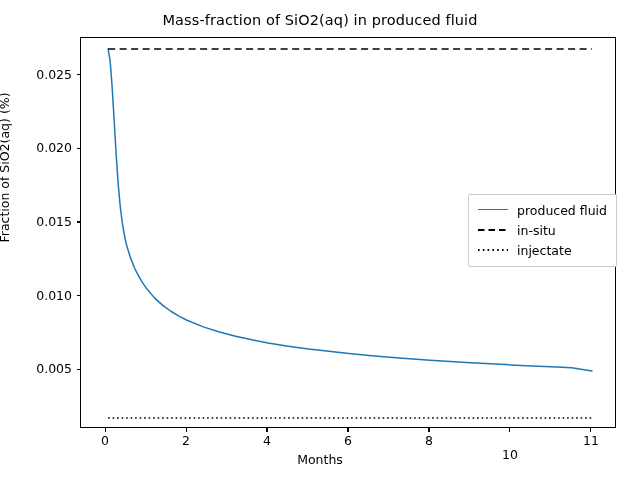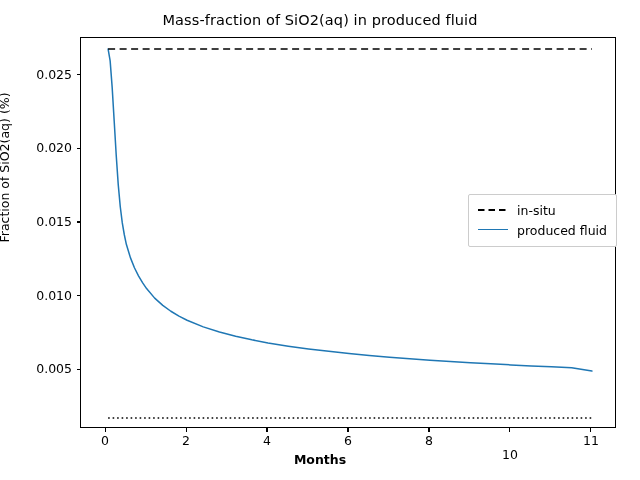--- a/index.html
+++ b/index.html
@@ -35,21 +35,21 @@
   }
   .ytick-mark{position:absolute;left:-3.5px;width:3.5px;height:1.1px;background:#000;}
   .ytick-label{
     position:absolute;right:645px;width:120px;text-align:right;
     font-size:12.5px;color:#000;
   }
 
   
   #xlabel{
     position:absolute;left:0;top:452px;width:640px;
-    text-align:center;font-size:12.5px;color:#000;font-weight:bold;
+    text-align:center;font-size:12.5px;color:#000;
   }
   .xtick-mark{position:absolute;top:428px;width:1.1px;height:3.5px;background:#000;}
   .xtick-label{
     position:absolute;top:433px;width:60px;text-align:center;
     font-size:12.5px;color:#000;
   }
 
   
   #legend{
     position:absolute;left:468px;top:194px;
@@ -117,27 +117,35 @@
       <div class="xtick-label" style="left: 318px;">6</div>
       <div class="xtick-label" style="left: 398.967px;">8</div>
       <div class="xtick-label" style="left: 479.934px; margin-top: 14px;">10</div>
       <div class="xtick-label" style="left: 560.9px;">11</div>
     </div>
   <div id="xlabel">Months</div>
 
   <div id="legend">
     <div class="legend-row">
       <span class="legend-sample">
+        <span class="ls-line" style="border-top:1.7px solid #1f77b4;"></span>
+      </span>
+      <span class="legend-text">produced fluid</span>
+    </div>
+    <div class="legend-row">
+      <span class="legend-sample">
         <svg width="30" height="12" style="position:absolute;left:0;top:0;">
           <line x1="0" y1="6" x2="30" y2="6" stroke="#000" stroke-width="1.9" stroke-dasharray="6.5,4"></line>
         </svg>
       </span>
       <span class="legend-text">in-situ</span>
     </div>
     <div class="legend-row">
       <span class="legend-sample">
-        <span class="ls-line" style="border-top:1.7px solid #1f77b4;"></span>
+        <svg width="30" height="12" style="position:absolute;left:0;top:0;">
+          <line x1="0" y1="6" x2="30" y2="6" stroke="#000" stroke-width="1.9" stroke-dasharray="1.6,3.2"></line>
+        </svg>
       </span>
-      <span class="legend-text">produced fluid</span>
+      <span class="legend-text">injectate</span>
     </div>
   </div>
 
 </div>
 
 </body></html>

